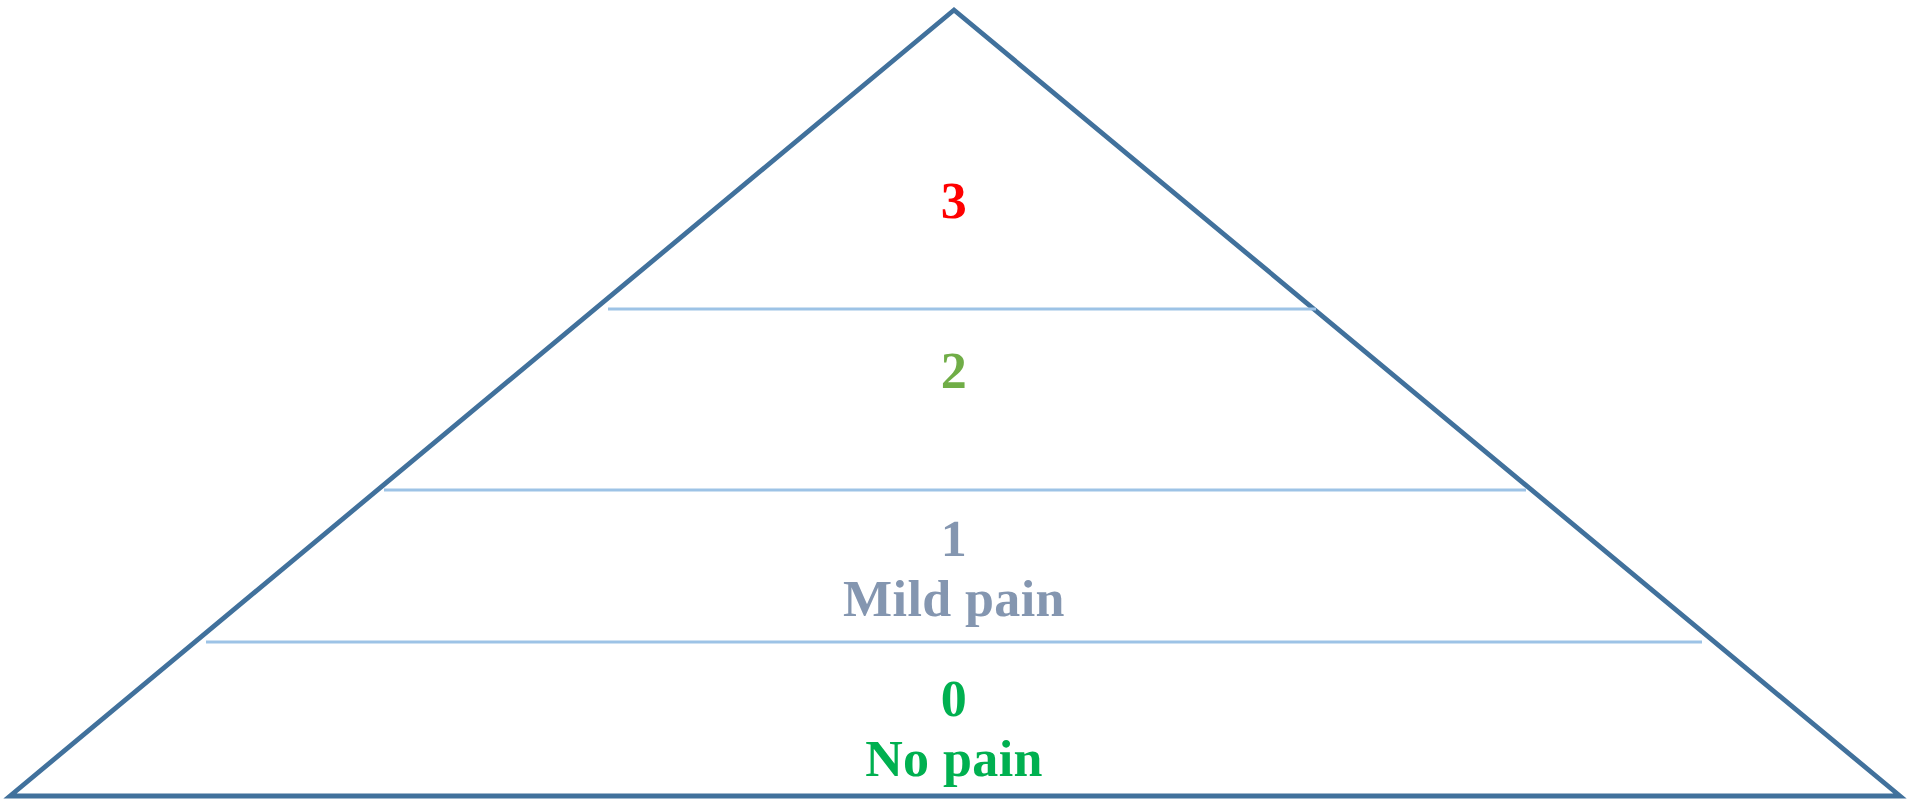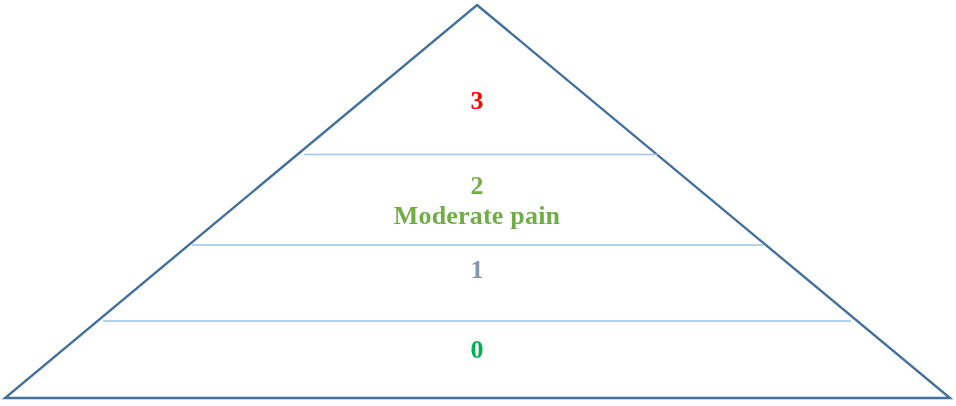--- a/index.html
+++ b/index.html
@@ -52,24 +52,25 @@
     <line x1="192" y1="245" x2="763" y2="245" stroke-width="1.6" stroke="#9DC3E6"></line>
     <line x1="103" y1="321" x2="851" y2="321" stroke-width="1.6" stroke="#9DC3E6"></line>
   </svg>
 
   <div class="level level-3" style="color: rgb(255, 0, 0);">
     <span class="value">3</span>
   </div>
 
   <div class="level level-2" style="color: rgb(112, 173, 71);">
     <span class="value">2</span>
-    <span class="label">Moderate pain</span>
   </div>
 
   <div class="level level-1" style="color: rgb(132, 150, 176);">
     <span class="value">1</span>
+    <span class="label">Mild pain</span>
   </div>
 
   <div class="level level-0" style="color: rgb(0, 176, 80);">
     <span class="value">0</span>
+    <span class="label">No pain</span>
   </div>
 
 </div>
 
 </body></html>

